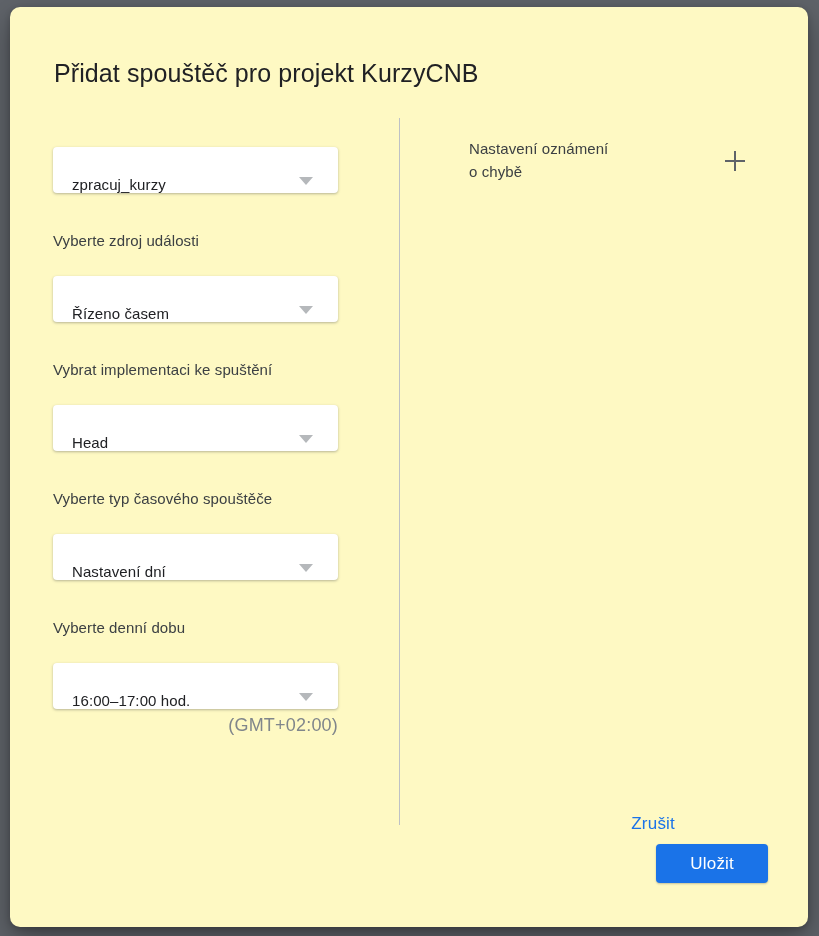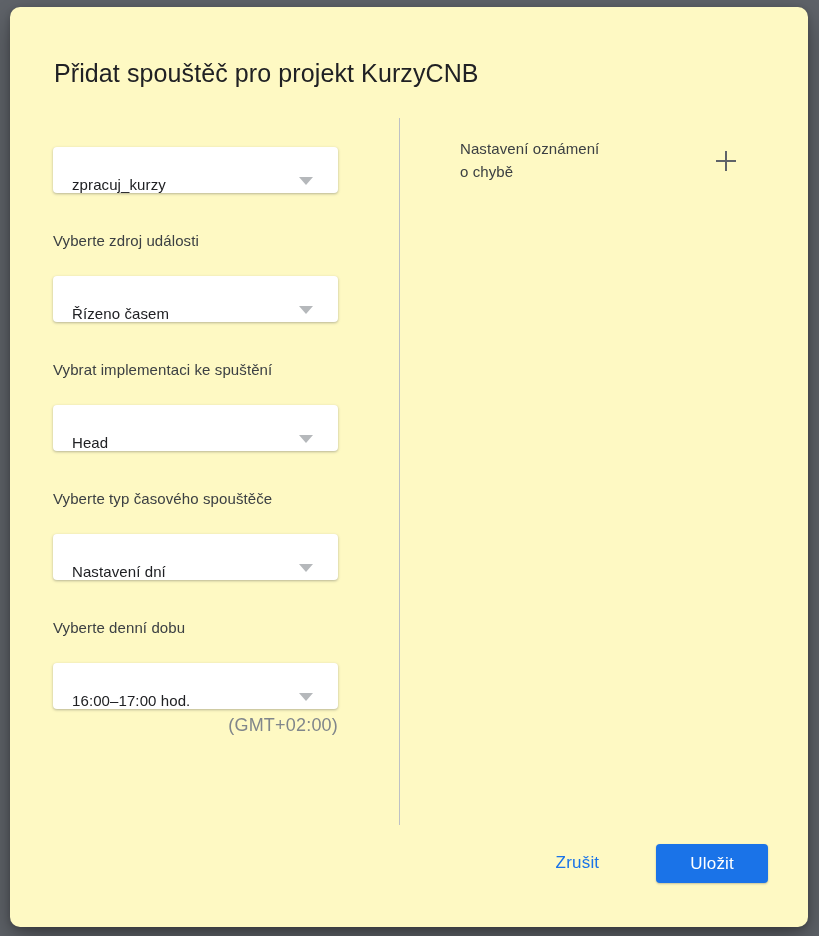--- a/index.html
+++ b/index.html
@@ -125,20 +125,21 @@
   }
 
   
   .right-head {
     position: relative;
     display: flex;
     align-items: flex-start;
     justify-content: space-between;
     width: 290px;
     margin-bottom: 25px;
+    margin-left: 9px;
   }
   .right-head-label {
     font-size: 15px;
     line-height: 23px;
     color: #3c4043;
     letter-spacing: 0.1px;
     max-width: 190px;
   }
   .plus-btn {
     width: 32px;
@@ -152,22 +153,23 @@
     flex: none;
   }
   .plus-btn svg { display: block; }
 
   
   .footer {
     position: absolute;
     right: 40px;
     bottom: 44px;
     display: flex;
-    align-items: flex-end;
+    align-items: flex-start;
     gap: 0;
+    flex-direction: column;
   }
   .btn-text {
     font-size: 17px;
     color: #1a73e8;
     background: none;
     border: none;
     padding: 10px 16px;
     border-radius: 4px;
     cursor: pointer;
     font-family: "Liberation Sans", sans-serif;

